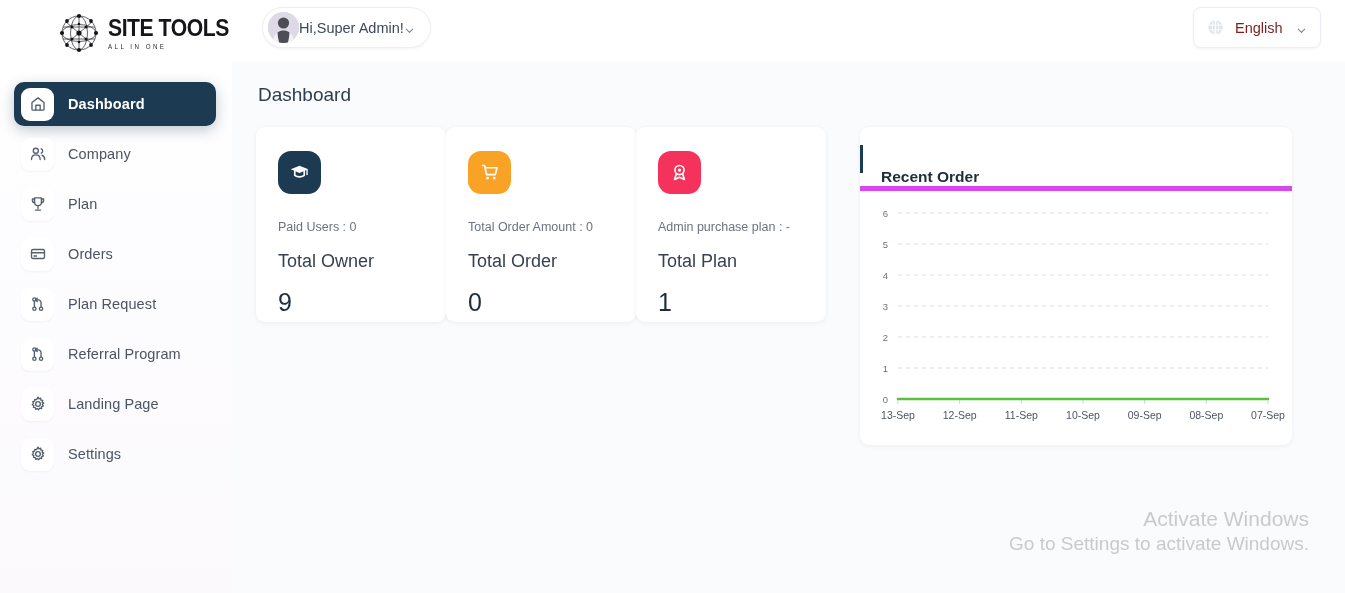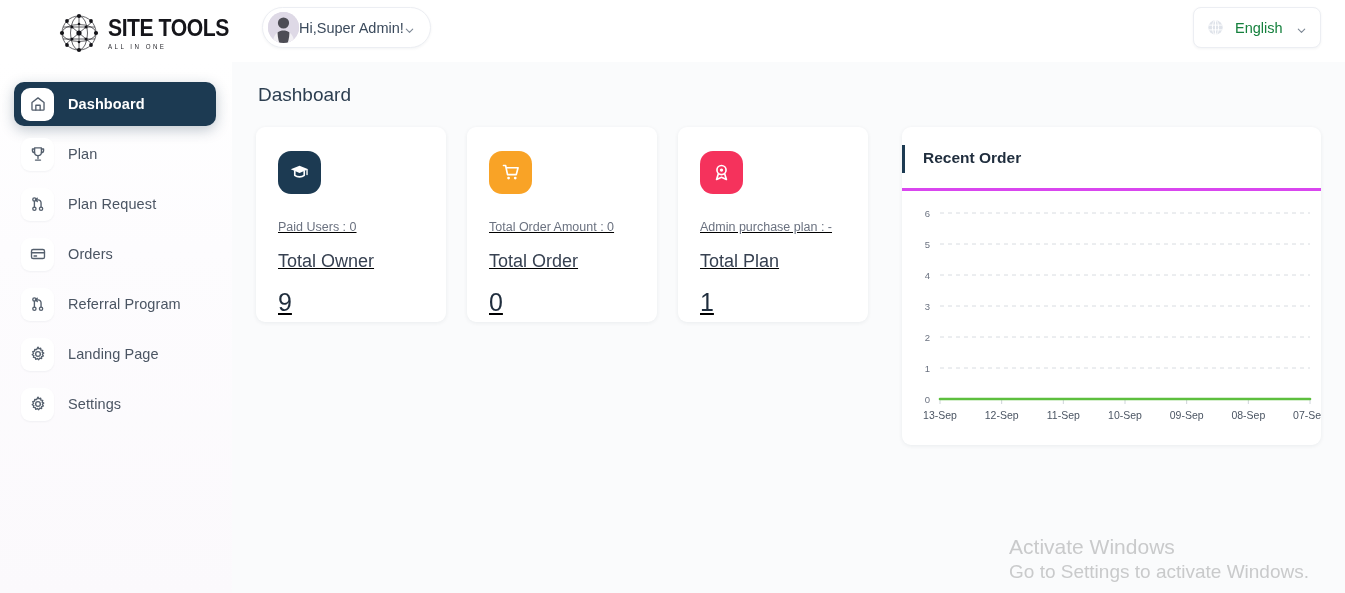--- a/index.html
+++ b/index.html
@@ -50,21 +50,21 @@
 
   .langchip {
     position:absolute; right:24px; top:7px;
     height:41px; min-width:128px;
     display:flex; align-items:center; gap:11px;
     background:#ffffff; border:1px solid #eceef3; border-radius:8px;
     padding:0 13px;
     box-shadow:0 1px 3px rgba(18,38,63,0.05);
     cursor:pointer;
   }
-  .langchip-label { font-size:14.5px; color:#15803d; flex:1; }
+  .langchip-label { font-size:14.5px; color:#7f1d1d; flex:1; }
 
   
   .sidebar {
     position:absolute; left:0; top:62px; width:232px; height:531px;
     background:linear-gradient(180deg,#ffffff 0%,#fdfcfe 35%,#fbf9fc 100%);
     padding-top:20px;
   }
   .navitem {
     position:relative;
     display:flex; align-items:center; gap:14px;
@@ -124,39 +124,39 @@
   .chartcard {
     width:432px; height:318px;
     background:#ffffff;
     border-radius:9px;
     box-shadow:0 1px 4px rgba(18,38,63,0.07);
     margin-left:13px;
     position:relative;
     overflow:hidden;
   }
   .chart-head {
-    height:64px; display:flex; align-items:center;
-    border-bottom:3px solid #d946ef;
+    height:64px; display:flex; align-items:flex-end;
+    border-bottom:5px solid #d946ef;
     position:relative;
   }
   .chart-accent {
     position:absolute; left:0; top:18px;
     width:3px; height:28px; background:#1c3a52;
   }
   .chart-title {
     font-size:15.5px; font-weight:bold; color:#1f2d3d;
     margin-left:21px;
   }
   .chart-body { position:relative; height:254px; }
   .chart-svg { display:block; }
 
   
   .watermark {
-    position:absolute; right:36px; bottom:10px;
-    text-align:left; user-select:none;
+    position:absolute; right:36px; bottom:38px;
+    text-align:right; user-select:none;
   }
   .wm-1 { font-size:21px; color:#c9cacb; line-height:1.35; }
   .wm-2 { font-size:19px; color:#c9cacb; }
 </style>
 </head>
 <body>
 
 <div class="app">
 
   <div class="topbar">
@@ -238,52 +238,62 @@
           <svg viewBox="0 0 20 20" width="18" height="18">
             <path d="M3.3 8.4 L10 3.2 L16.7 8.4 L16.7 16 A0.9 0.9 0 0 1 15.8 16.8 L4.2 16.8 A0.9 0.9 0 0 1 3.3 16 Z" stroke="#55606e" stroke-width="1.5" fill="none" stroke-linecap="round" stroke-linejoin="round"></path>
             <path d="M7.6 16.8 L7.6 11.4 L12.4 11.4 L12.4 16.8" stroke="#55606e" stroke-width="1.5" fill="none" stroke-linecap="round" stroke-linejoin="round"></path>
           </svg>
         </span>
         <span class="navlabel">Dashboard</span>
       </div>
       <div class="navitem">
         <span class="iconbox">
           <svg viewBox="0 0 20 20" width="18" height="18">
+            <circle cx="7.6" cy="6.4" r="2.8" stroke="#55606e" stroke-width="1.5" fill="none" stroke-linecap="round" stroke-linejoin="round"></circle>
+            <path d="M2.8 16.2 C2.8 12.7 4.9 11 7.6 11 C10.3 11 12.4 12.7 12.4 16.2" stroke="#55606e" stroke-width="1.5" fill="none" stroke-linecap="round" stroke-linejoin="round"></path>
+            <path d="M13.6 4.2 A2.6 2.6 0 0 1 13.6 9 M14.4 11.4 C16.3 11.9 17.4 13.5 17.4 16.2" stroke="#55606e" stroke-width="1.5" fill="none" stroke-linecap="round" stroke-linejoin="round"></path>
+          </svg>
+        </span>
+        <span class="navlabel">Company</span>
+      </div>
+      <div class="navitem">
+        <span class="iconbox">
+          <svg viewBox="0 0 20 20" width="18" height="18">
             <path d="M6.2 3.2 L13.8 3.2 L13.8 8 A3.8 3.8 0 0 1 6.2 8 Z" stroke="#55606e" stroke-width="1.5" fill="none" stroke-linecap="round" stroke-linejoin="round"></path>
             <path d="M6.2 4.4 L3.8 4.4 L3.8 6.2 A2.4 2.4 0 0 0 6.2 8.4 M13.8 4.4 L16.2 4.4 L16.2 6.2 A2.4 2.4 0 0 1 13.8 8.4" stroke="#55606e" stroke-width="1.5" fill="none" stroke-linecap="round" stroke-linejoin="round"></path>
             <path d="M10 11.8 L10 15 M7.2 16.8 L12.8 16.8" stroke="#55606e" stroke-width="1.5" fill="none" stroke-linecap="round" stroke-linejoin="round"></path>
           </svg>
         </span>
         <span class="navlabel">Plan</span>
+      </div>
+      <div class="navitem">
+        <span class="iconbox">
+          <svg viewBox="0 0 20 20" width="18" height="18">
+            <rect x="2.8" y="5" width="14.4" height="10" rx="1.8" stroke="#55606e" stroke-width="1.5" fill="none" stroke-linecap="round" stroke-linejoin="round"></rect>
+            <path d="M2.8 8.6 L17.2 8.6" stroke="#55606e" stroke-width="1.5" fill="none" stroke-linecap="round" stroke-linejoin="round"></path>
+            <path d="M5.6 12.2 L8.4 12.2" stroke="#55606e" stroke-width="1.5" fill="none" stroke-linecap="round" stroke-linejoin="round"></path>
+          </svg>
+        </span>
+        <span class="navlabel">Orders</span>
       </div>
       <div class="navitem">
         <span class="iconbox">
           <svg viewBox="0 0 20 20" width="18" height="18">
             <circle cx="6" cy="5" r="1.8" stroke="#55606e" stroke-width="1.5" fill="none" stroke-linecap="round" stroke-linejoin="round"></circle>
             <circle cx="6" cy="15.2" r="1.8" stroke="#55606e" stroke-width="1.5" fill="none" stroke-linecap="round" stroke-linejoin="round"></circle>
             <circle cx="13.4" cy="15.2" r="1.8" stroke="#55606e" stroke-width="1.5" fill="none" stroke-linecap="round" stroke-linejoin="round"></circle>
             <path d="M6 6.8 L6 13.4" stroke="#55606e" stroke-width="1.5" fill="none" stroke-linecap="round" stroke-linejoin="round"></path>
             <path d="M13.4 13.4 L13.4 8.6 A3.2 3.2 0 0 0 10.2 5.4 L7.4 5.4 M9.2 3.6 L7.2 5.4 L9.2 7.2" stroke="#55606e" stroke-width="1.5" fill="none" stroke-linecap="round" stroke-linejoin="round"></path>
           </svg>
         </span>
         <span class="navlabel">Plan Request</span>
       </div>
       <div class="navitem">
         <span class="iconbox">
           <svg viewBox="0 0 20 20" width="18" height="18">
-            <rect x="2.8" y="5" width="14.4" height="10" rx="1.8" stroke="#55606e" stroke-width="1.5" fill="none" stroke-linecap="round" stroke-linejoin="round"></rect>
-            <path d="M2.8 8.6 L17.2 8.6" stroke="#55606e" stroke-width="1.5" fill="none" stroke-linecap="round" stroke-linejoin="round"></path>
-            <path d="M5.6 12.2 L8.4 12.2" stroke="#55606e" stroke-width="1.5" fill="none" stroke-linecap="round" stroke-linejoin="round"></path>
-          </svg>
-        </span>
-        <span class="navlabel">Orders</span>
-      </div>
-      <div class="navitem">
-        <span class="iconbox">
-          <svg viewBox="0 0 20 20" width="18" height="18">
             <circle cx="6" cy="5" r="1.8" stroke="#55606e" stroke-width="1.5" fill="none" stroke-linecap="round" stroke-linejoin="round"></circle>
             <circle cx="6" cy="15.2" r="1.8" stroke="#55606e" stroke-width="1.5" fill="none" stroke-linecap="round" stroke-linejoin="round"></circle>
             <circle cx="13.4" cy="15.2" r="1.8" stroke="#55606e" stroke-width="1.5" fill="none" stroke-linecap="round" stroke-linejoin="round"></circle>
             <path d="M6 6.8 L6 13.4" stroke="#55606e" stroke-width="1.5" fill="none" stroke-linecap="round" stroke-linejoin="round"></path>
             <path d="M13.4 13.4 L13.4 8.6 A3.2 3.2 0 0 0 10.2 5.4 L7.4 5.4 M9.2 3.6 L7.2 5.4 L9.2 7.2" stroke="#55606e" stroke-width="1.5" fill="none" stroke-linecap="round" stroke-linejoin="round"></path>
           </svg>
         </span>
         <span class="navlabel">Referral Program</span>
       </div>
       <div class="navitem">
@@ -303,21 +313,21 @@
           </svg>
         </span>
         <span class="navlabel">Settings</span>
       </div>
     </div>
 
   <div class="main">
     <div class="pagetitle">Dashboard</div>
 
     <div class="content-row">
-      <div id="stat-cards-root" style="display:flex;gap:21px;text-decoration:underline;">
+      <div id="stat-cards-root" style="display:flex;">
           <div class="statcard">
             <div class="stat-icon" style="background:#1c3a52">
               <svg viewBox="0 0 24 24" width="21" height="21">
                 <path d="M12 4.2 L22 8.4 L12 12.6 L2 8.4 Z" fill="#ffffff"></path>
                 <path d="M6.6 10.4 L6.6 15.2 C6.6 15.2 8.8 17 12 17 C15.2 17 17.4 15.2 17.4 15.2 L17.4 10.4" stroke="#ffffff" stroke-width="1.9" fill="none" stroke-linecap="round" stroke-linejoin="round"></path>
                 <path d="M20.6 9 L20.6 14.2" stroke="#ffffff" stroke-width="1.6" stroke-linecap="round"></path>
               </svg>
             </div>
             <div class="stat-sub">Paid Users : 0</div>
             <div class="stat-name">Total Owner</div>

